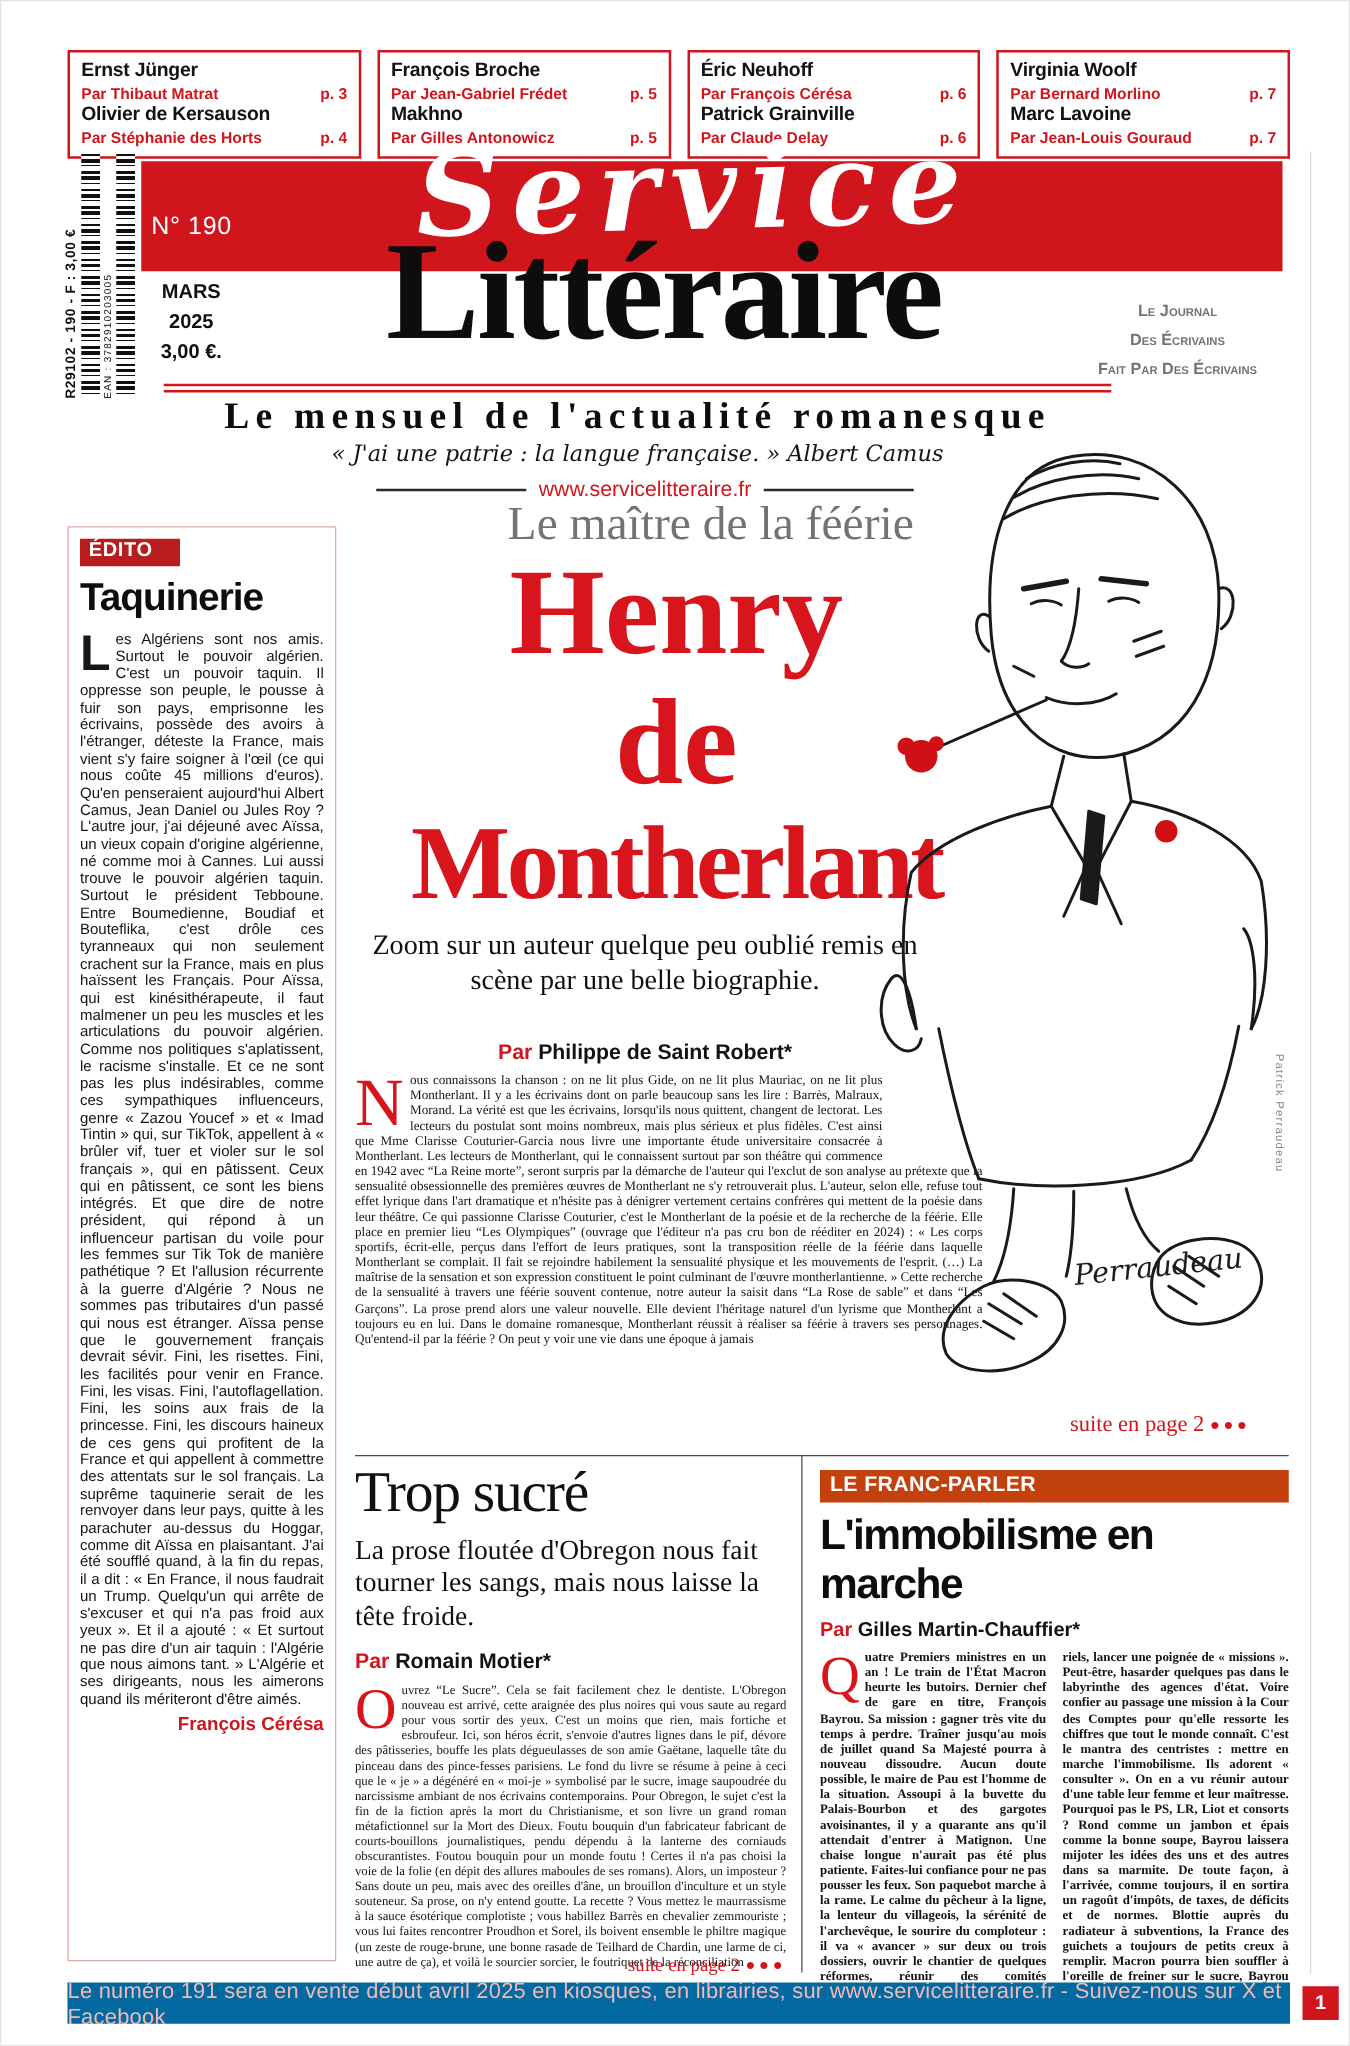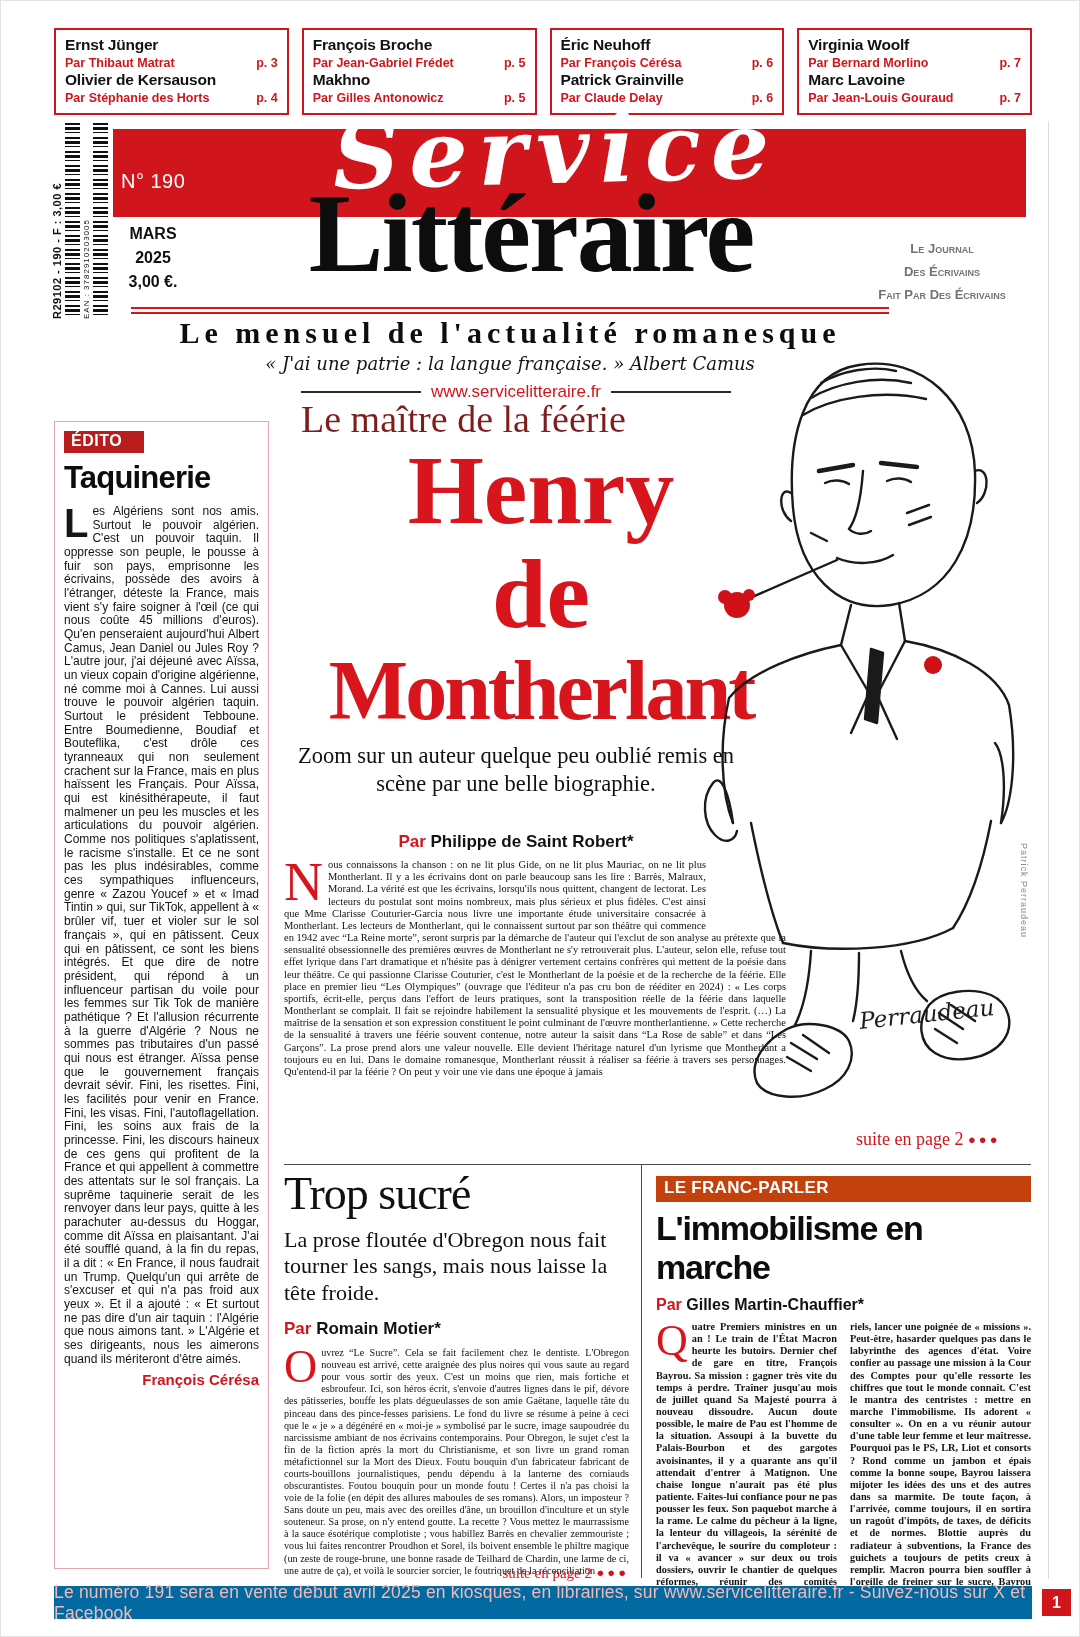--- a/index.html
+++ b/index.html
@@ -2,21 +2,21 @@
 <html lang="fr"><head>
 <meta charset="utf-8">
 <title>Service Littéraire</title>
 <style>
   html,body{margin:0;padding:0;background:#f2f2f2;}
   .page{position:relative;width:1080px;height:1637px;background:#ffffff;margin:0 auto;
         font-family:"Liberation Sans",sans-serif;color:#111;overflow:hidden;
         border:1px solid #e3e3e3;box-sizing:border-box;}
 
   
-  .top-index{position:absolute;left:53px;top:27px;width:978px;display:flex;gap:13px;}
+  .top-index{position:absolute;left:53px;top:39px;width:978px;display:flex;gap:13px;}
   .index-box{flex:1;border:2px solid #d0151c;padding:6px 9px 7px;background:#fff;}
   .ix-title{font-size:15.5px;font-weight:bold;color:#121212;line-height:1.22;letter-spacing:-0.2px;}
   .ix-row{display:flex;justify-content:space-between;align-items:baseline;}
   .ix-author,.ix-page{font-size:12.5px;font-weight:bold;color:#d0151c;line-height:1.3;}
 
   
   .barcode-block{position:absolute;left:50px;top:122px;width:60px;height:196px;display:flex;gap:2px;}
   .bc-text{writing-mode:vertical-rl;transform:rotate(180deg);font-size:11px;font-weight:bold;
            color:#111;letter-spacing:0.5px;white-space:nowrap;}
   .bc-text.small{font-size:8px;font-weight:normal;letter-spacing:1px;}
@@ -52,22 +52,22 @@
                font-size:16px;padding:1px 22px 3px 7px;letter-spacing:0.5px;}
   .edito-title{font-size:31px;font-weight:800;letter-spacing:-0.8px;color:#0d0d0d;margin:7px 0 9px;}
   .edito-body{font-size:12px;line-height:1.14;text-align:justify;color:#141414;hyphens:auto;}
   .edito-drop{float:left;font-size:40px;line-height:0.8;font-weight:bold;color:#161616;
               padding:2px 4px 0 0;}
   .edito-sign{color:#d0151c;font-weight:bold;text-align:right;font-size:15px;margin-top:5px;}
   .edito-note{border:1px solid #d0151c;margin-top:9px;padding:5px 7px;font-size:12px;
               line-height:1.28;color:#141414;}
 
   
-  .kicker{position:absolute;left:300px;top:396px;width:430px;text-align:left;
-          font-family:"Liberation Serif",serif;font-size:38px;color:#7f1d1d;}
+  .kicker{position:absolute;left:300px;top:396px;width:430px;text-align:right;
+          font-family:"Liberation Serif",serif;font-size:38px;color:#737373;}
   .hl{position:absolute;left:275px;width:530px;text-align:center;color:#d8141c;
       font-family:"Liberation Serif",serif;font-weight:bold;line-height:1;}
   .hl1{top:440px;font-size:98px;}
   .hl2{top:544px;font-size:98px;}
   .hl3{top:648px;font-size:84px;letter-spacing:-3px;}
   .deck{position:absolute;left:295px;top:741px;width:440px;text-align:center;
         font-family:"Liberation Serif",serif;font-size:22.5px;line-height:1.25;color:#101010;}
   .byline{font-weight:bold;font-size:17px;color:#121212;}
   .byline .par{color:#d0151c;}
   .main-byline{position:absolute;left:295px;top:831px;width:440px;text-align:center;}

